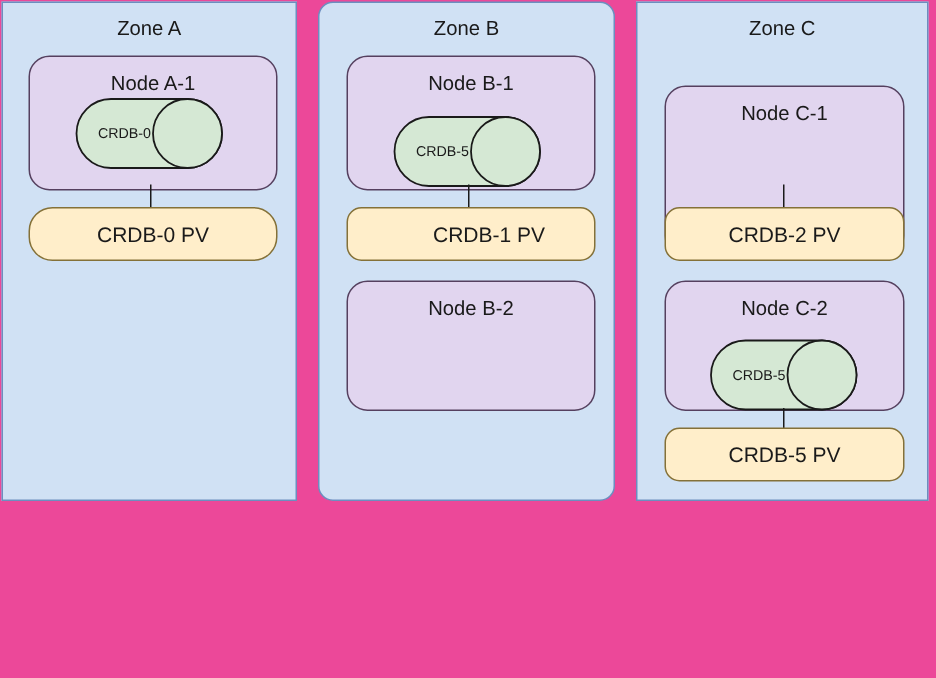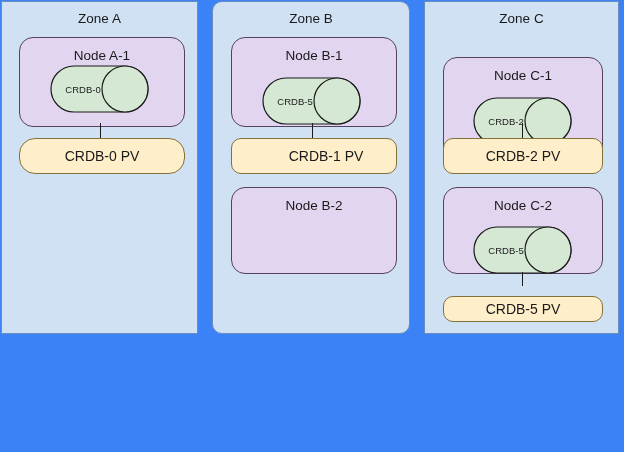--- a/index.html
+++ b/index.html
@@ -13,21 +13,21 @@
     position: relative;
     overflow: hidden;
     font-family: "Liberation Sans", sans-serif;
     color: #1a1a1a;
   }
   #canvas {
     position: absolute;
     left: 0; top: 0;
     width: 624px;
     height: 452px;
-    background: #3b82f6;
+    background: #ec4899;
   }
   .zone {
     position: absolute;
     background: #d0e1f4;
     border: 1px solid #6c8ebf;
     box-sizing: border-box;
   }
   .zone-title {
     position: absolute;
     left: 0;
@@ -154,27 +154,20 @@
       <div class="node-title">Node B-2</div>
     </div>
   </div>
 
   <div class="zone" style="left:424px; top:1px; width:195px; height:333px;">
     <div class="zone-title">Zone C</div>
 
     <div class="node" style="left:18px; top:35px; width:160px; height:114px;margin-top:20px;">
       <div class="node-title">Node C-1</div>
 
-      <div class="cyl" style="left:29px; top:39px; width:99px; height:48px;">
-        <svg width="99" height="48" viewBox="0 0 99 48">
-          <path d="M 24,1 L 75,1 A 23,23 0 0 1 75,47 L 24,47 A 23,23 0 0 1 24,1 Z" fill="#d5e8d4" stroke="#1a1a1a" stroke-width="1.2"></path>
-          <circle cx="75" cy="24" r="23" fill="#d5e8d4" stroke="#1a1a1a" stroke-width="1.2"></circle>
-        </svg>
-        <div class="cyl-label" style="width:66px;">CRDB-2</div>
-      </div>
     </div>
 
     <div class="connector" style="left:97px; top:121px; height:16px;"></div>
 
     <div class="pv" style="left:18px; top:136px; width:160px; height:36px;">
       <span class="pv-label">CRDB-2 PV</span>
     </div>
 
     <div class="node" style="left:18px; top:185px; width:160px; height:87px;">
       <div class="node-title">Node C-2</div>
@@ -183,18 +176,18 @@
         <svg width="99" height="48" viewBox="0 0 99 48">
           <path d="M 24,1 L 75,1 A 23,23 0 0 1 75,47 L 24,47 A 23,23 0 0 1 24,1 Z" fill="#d5e8d4" stroke="#1a1a1a" stroke-width="1.2"></path>
           <circle cx="75" cy="24" r="23" fill="#d5e8d4" stroke="#1a1a1a" stroke-width="1.2"></circle>
         </svg>
         <div class="cyl-label" style="width:66px;">CRDB-5</div>
       </div>
     </div>
 
     <div class="connector" style="left:97px; top:270px; height:14px;"></div>
 
-    <div class="pv" style="left:18px; top:294px; width:160px; height:26px;">
+    <div class="pv" style="left:18px; top:283px; width:160px; height:36px;">
       <span class="pv-label">CRDB-5 PV</span>
     </div>
   </div>
 
 </div>
 
 </body></html>

